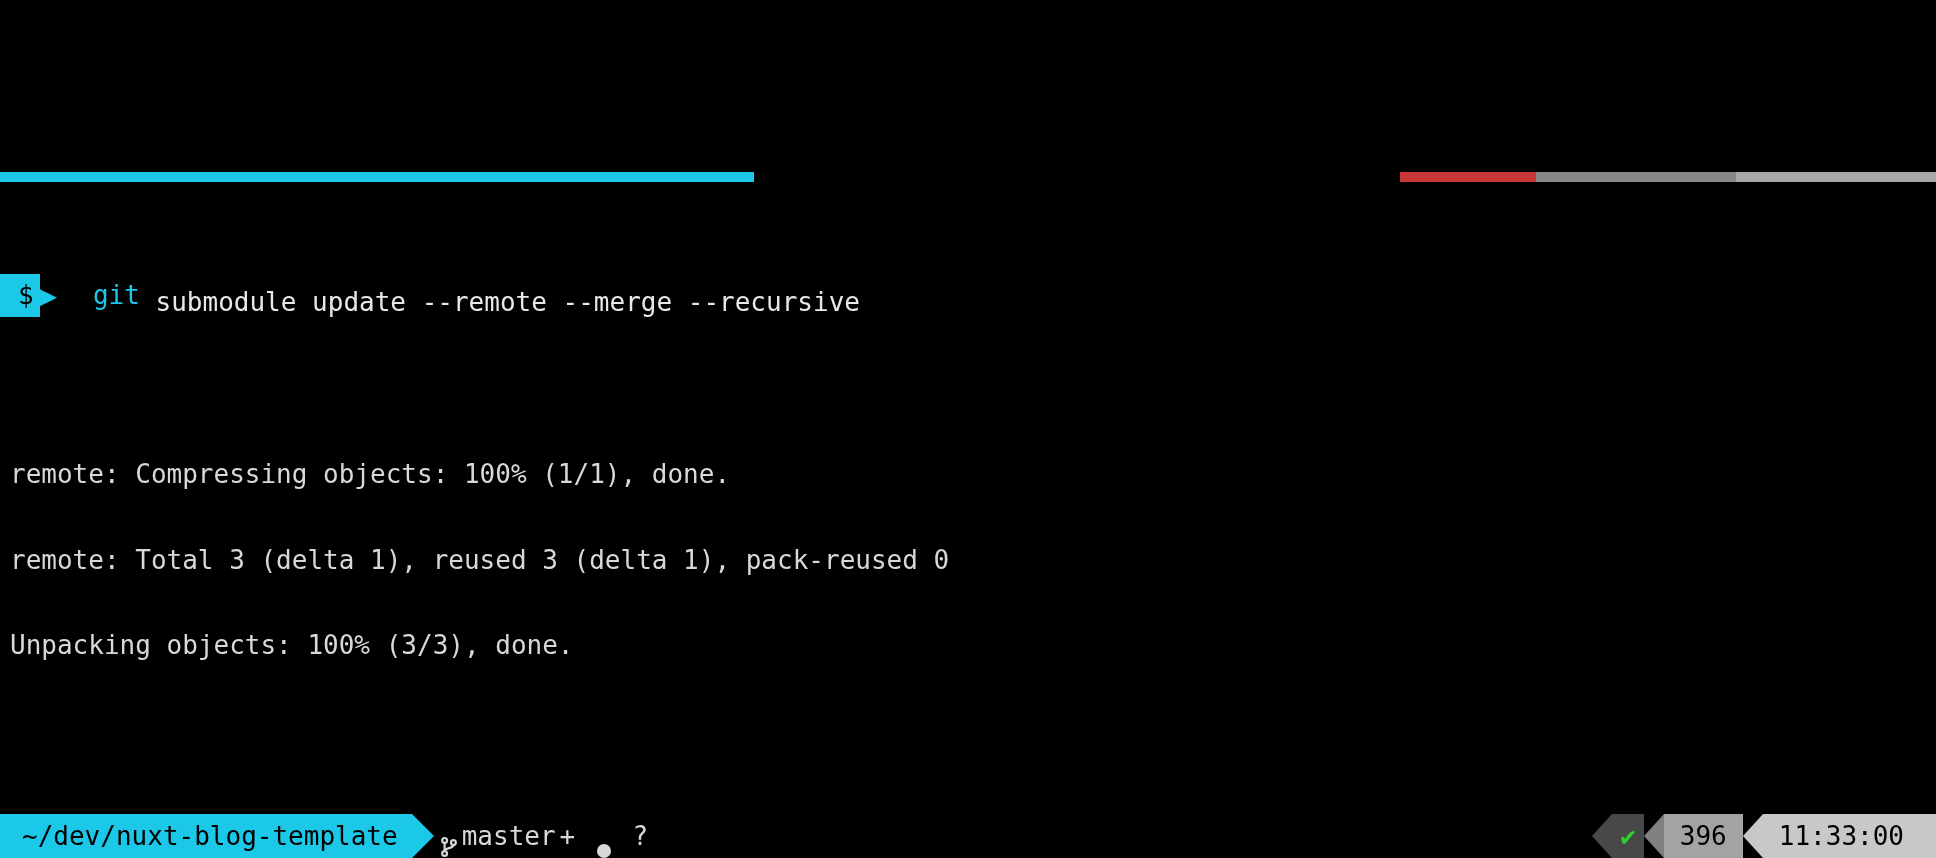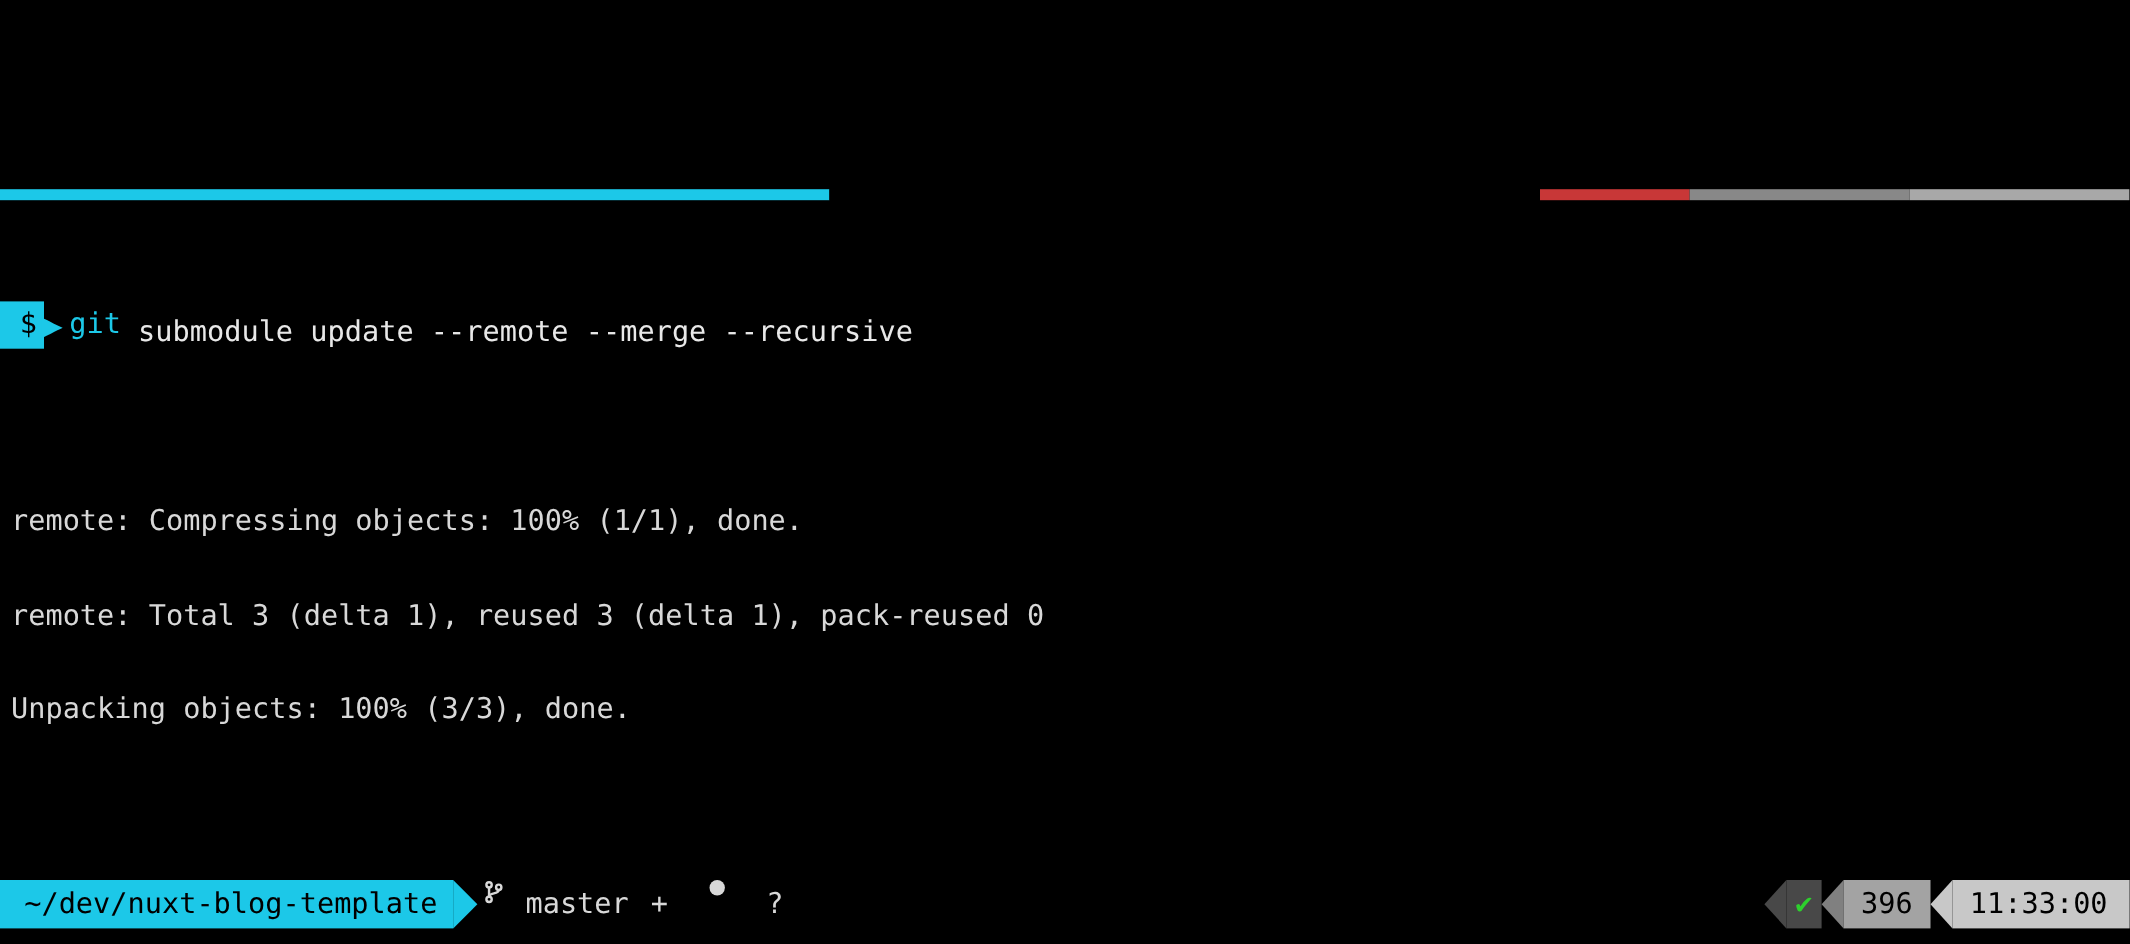--- a/index.html
+++ b/index.html
@@ -55,36 +55,37 @@
     }
     .prompt-caret-cyan {
       color: #1cc8e8;
       font-size: 32px;
       line-height: 0.9;
       margin-left: -2px;
       margin-right: 6px;
     }
     .git-cmd {
       color: #1cc8e8;
+      margin-left: 30px;
     }
     .cmd-white {
       color: #e8e8e8;
       margin-top: 14px;
     }
     .output {
       padding-left: 10px;
       color: #d8d8d8;
     }
     .status-line {
       display: flex;
       align-items: stretch;
       height: 44px;
       line-height: 44px;
       position: absolute;
-      bottom: 14px;
+      bottom: 0;
       left: 0;
       right: 0;
     }
     .status-path {
       background: #1cc8e8;
       color: #000;
       padding: 0 14px 0 22px;
       font-weight: 500;
     }
     .arrow-right-cyan {
@@ -93,22 +94,22 @@
       height: 0;
       border-top: 22px solid transparent;
       border-bottom: 22px solid transparent;
       border-left: 22px solid #1cc8e8;
       vertical-align: middle;
     }
     .branch-section {
       color: #d8d8d8;
       padding: 0 8px 0 6px;
       display: flex;
-      align-items: flex-start;
-      gap: 20px;
+      align-items: flex-end;
+      gap: 4px;
     }
     .branch-icon {
       display: inline-block;
       width: 18px;
       height: 22px;
     }
     .spacer {
       flex: 1;
     }
     .arrow-left-darkgray {
@@ -146,21 +147,21 @@
       display: inline-block;
       width: 0;
       height: 0;
       border-top: 22px solid transparent;
       border-bottom: 22px solid transparent;
       border-right: 20px solid #c8c8c8;
     }
     .time-section {
       background: #c8c8c8;
       color: #000;
-      padding: 0 20px 0 16px;
+      padding: 0 32px 0 16px;
     }
     .dot {
       display: inline-block;
       width: 14px;
       height: 14px;
       background: #d8d8d8;
       border-radius: 50%;
       vertical-align: middle;
       margin: 0 2px;
     }

